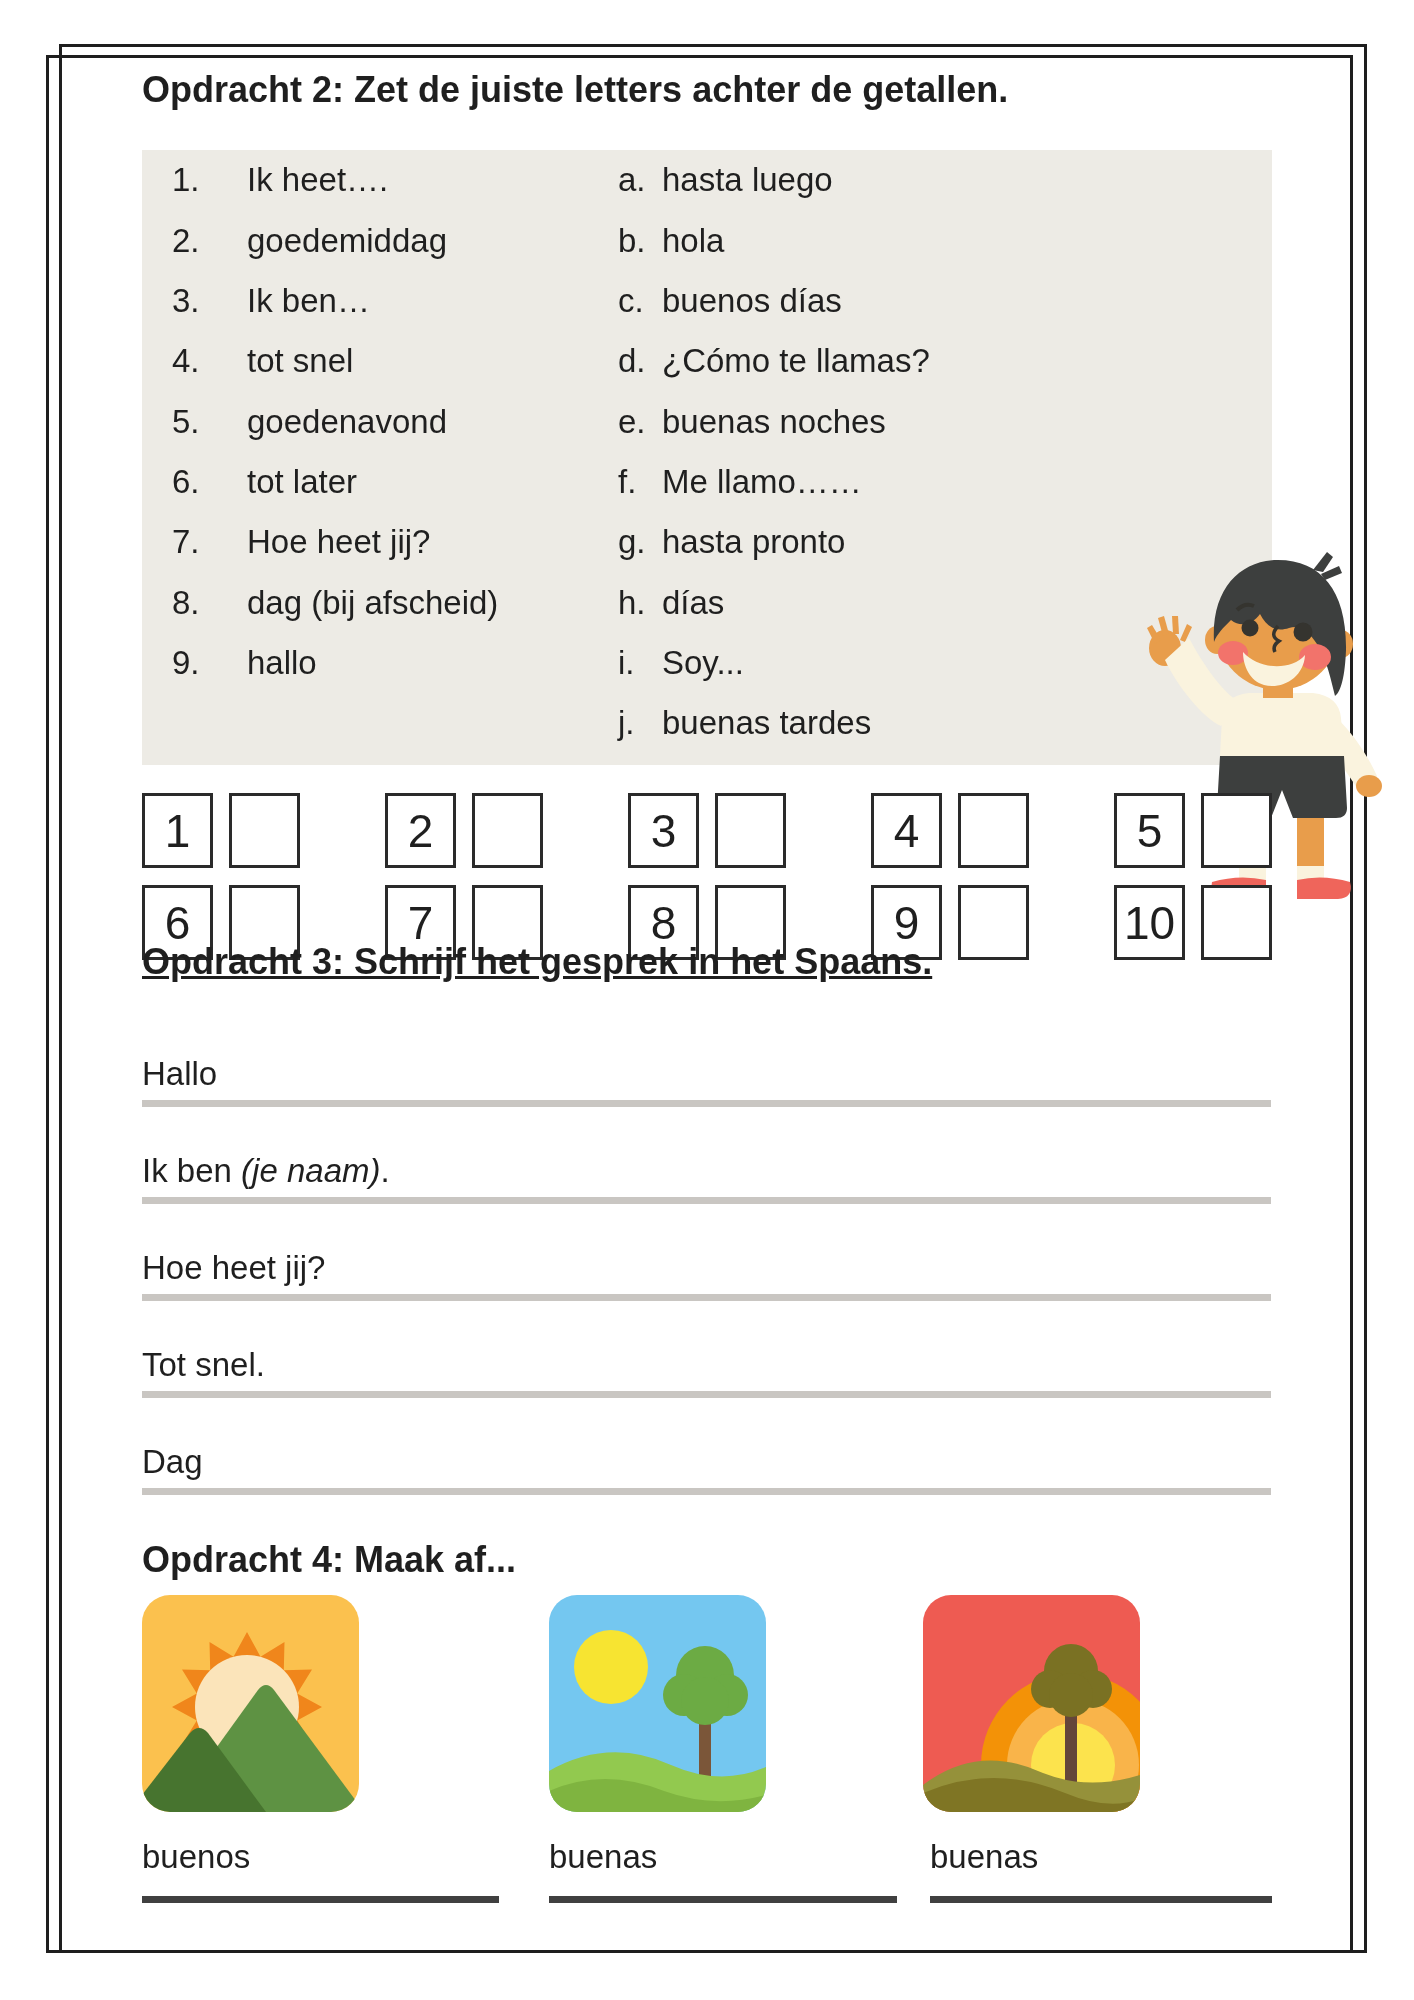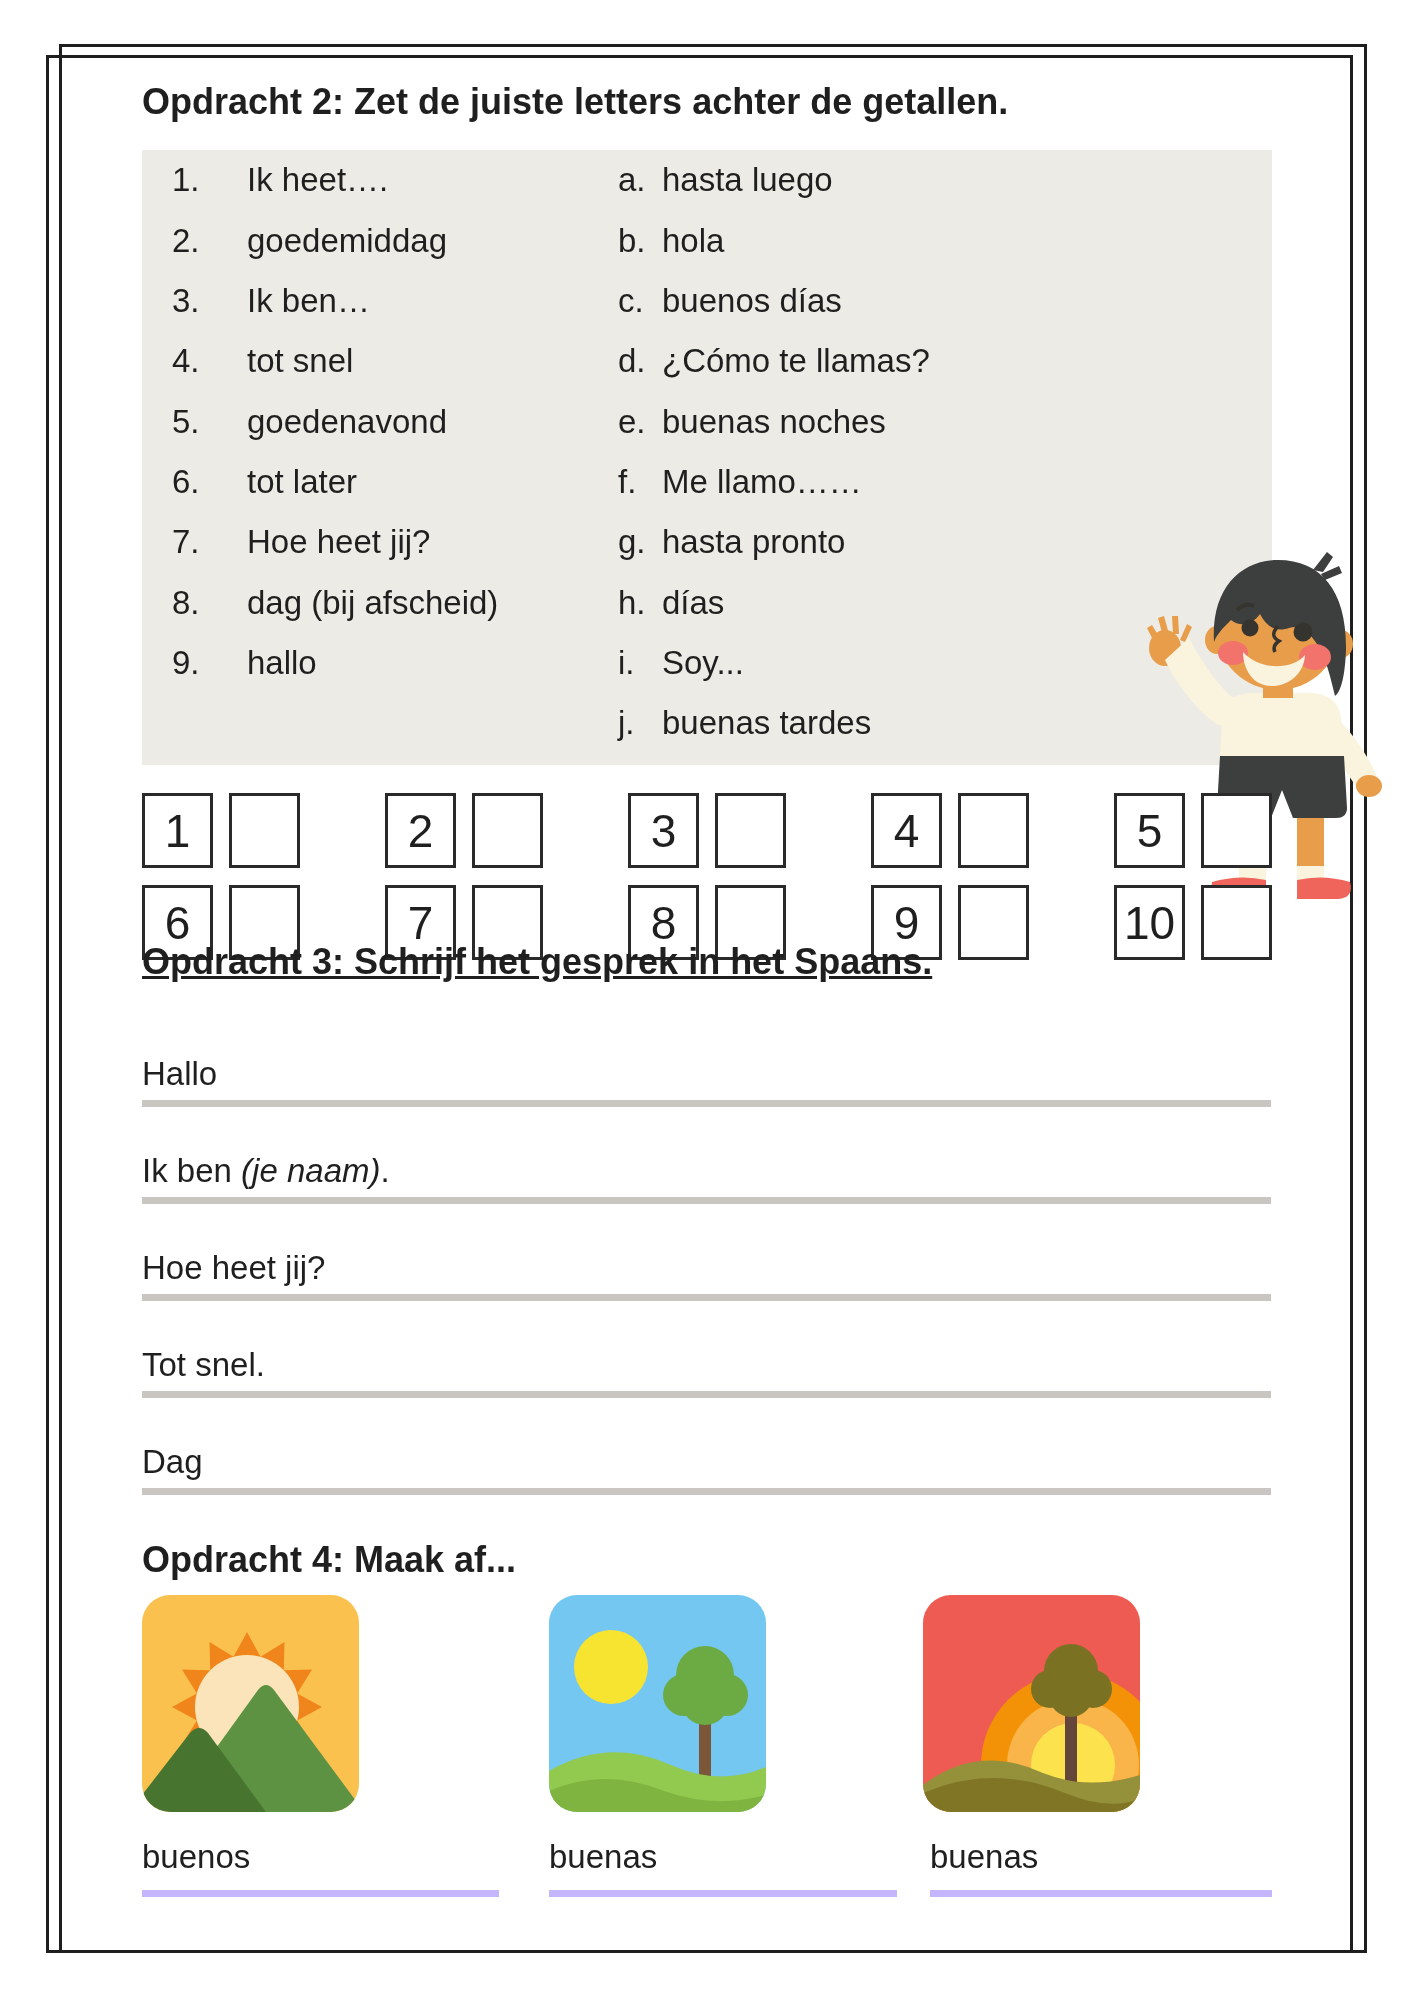--- a/index.html
+++ b/index.html
@@ -1,21 +1,21 @@
 <!DOCTYPE html>
 <html><head>
 <meta charset="utf-8">
 <style>
   html,body{margin:0;padding:0;background:#ffffff;}
   body{width:1414px;height:2000px;position:relative;font-family:"Liberation Sans",sans-serif;color:#1f1f1f;overflow:hidden;}
   .frame{position:absolute;border:3px solid #1e1e1e;pointer-events:none;}
   #frameA{left:46px;top:55px;width:1301px;height:1892px;}
   #frameB{left:59px;top:44px;width:1302px;height:1903px;}
   .sec-title{position:absolute;left:142px;font-size:36px;font-weight:bold;line-height:44px;white-space:nowrap;}
-  #title2{top:80px;}
+  #title2{top:68px;}
   #title3{top:940px;text-decoration:underline;}
   #title4{top:1538px;}
   #panel{position:absolute;left:142px;top:150px;width:1130px;height:615px;background:#edebe5;}
   .col{position:absolute;top:0;}
   #colLeft{left:30px;}
   #colRight{left:476px;}
   .mrow{height:60.35px;display:flex;align-items:center;font-size:33px;}
   .mnum{display:inline-block;width:75px;}
   .mletter{display:inline-block;width:44px;}
   #boy{position:absolute;left:975px;top:390px;width:300px;height:380px;}
@@ -24,21 +24,21 @@
   .arow+.arow{margin-top:17px;}
   .apair{display:flex;}
   .abox{width:65px;height:69px;border:3px solid #2a2a2a;background:#fff;}
   .abox.num{display:flex;align-items:center;justify-content:center;font-size:46px;}
   .abox.blank{margin-left:16px;}
   .wline{position:absolute;left:142px;width:1129px;border-bottom:7px solid #c9c6c2;font-size:33px;padding-bottom:7px;white-space:nowrap;}
   .wline .it{font-style:italic;margin-top:25px;}
   #wl0{top:1055px;}#wl1{top:1152px;}#wl2{top:1249px;}#wl3{top:1346px;}#wl4{top:1443px;}
   .fig{position:absolute;top:1595px;width:217px;height:217px;border-radius:28px;overflow:hidden;}
   #fig0{left:142px;}#fig1{left:549px;}#fig2{left:923px;}
-  .flabel{position:absolute;top:1838px;font-size:33px;border-bottom:7px solid #c4b5fd;padding-bottom:14px;}
+  .flabel{position:absolute;top:1838px;font-size:33px;border-bottom:7px solid #404040;padding-bottom:20px;}
   #fl0{left:142px;width:357px;}
   #fl1{left:549px;width:348px;}
   #fl2{left:930px;width:342px;}
   svg{display:block;}
 </style>
 </head>
 <body>
 
 <div class="frame" id="frameA"></div>
 <div class="frame" id="frameB"></div>

